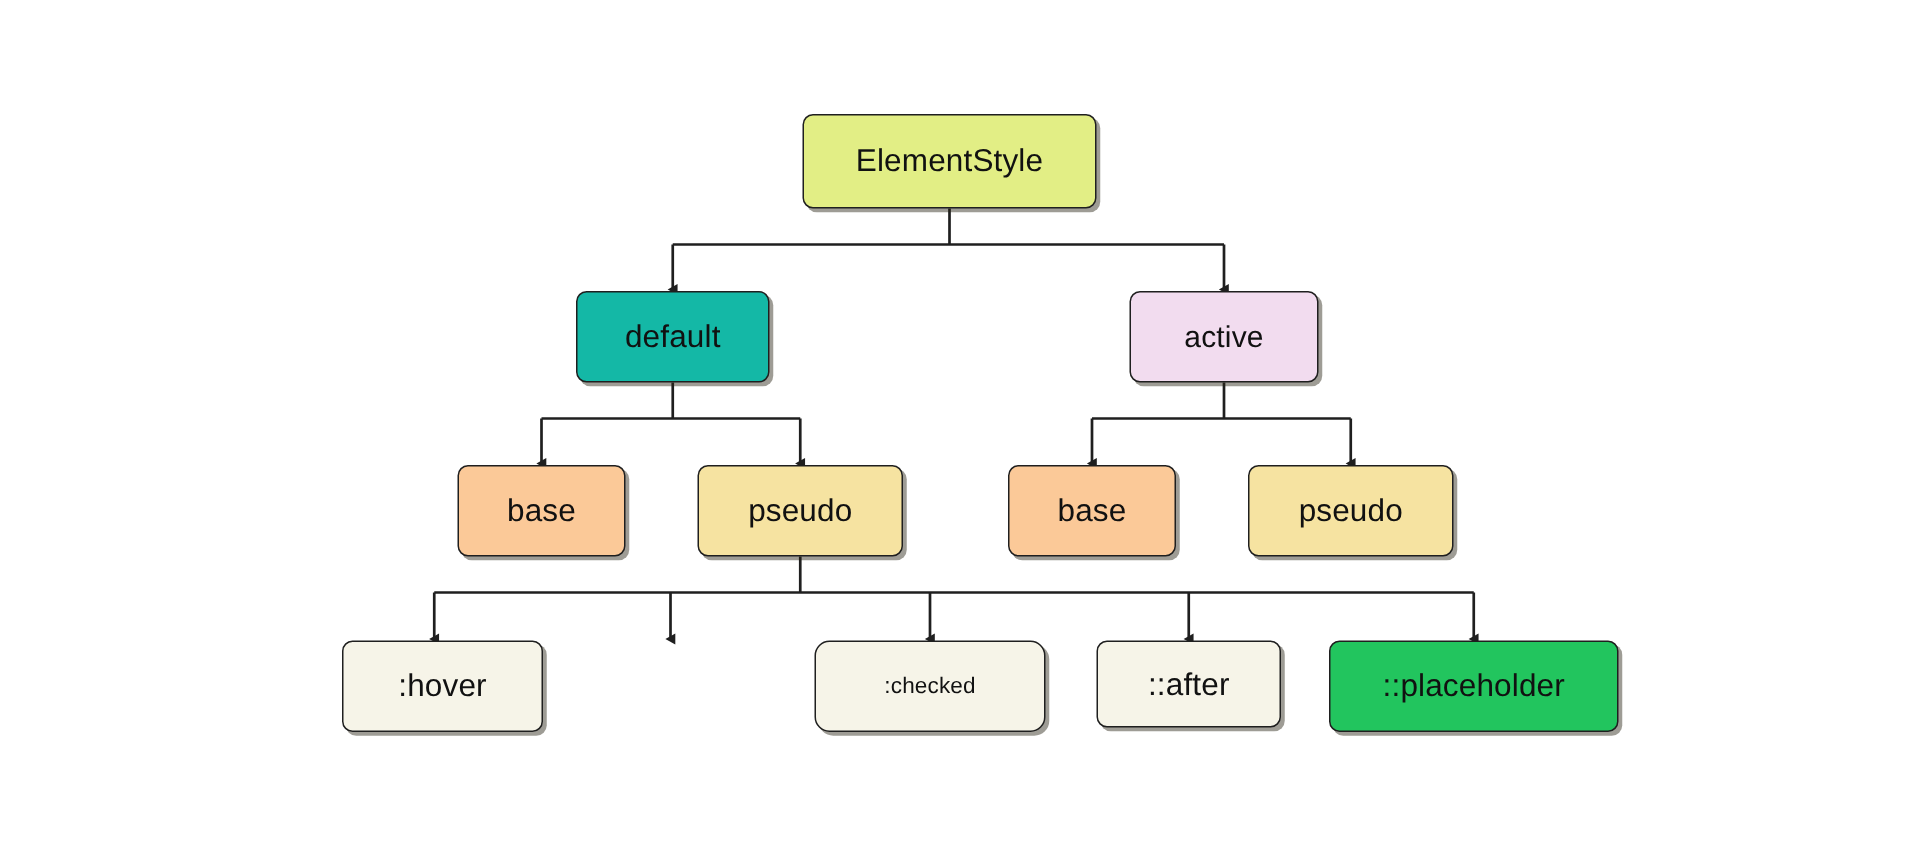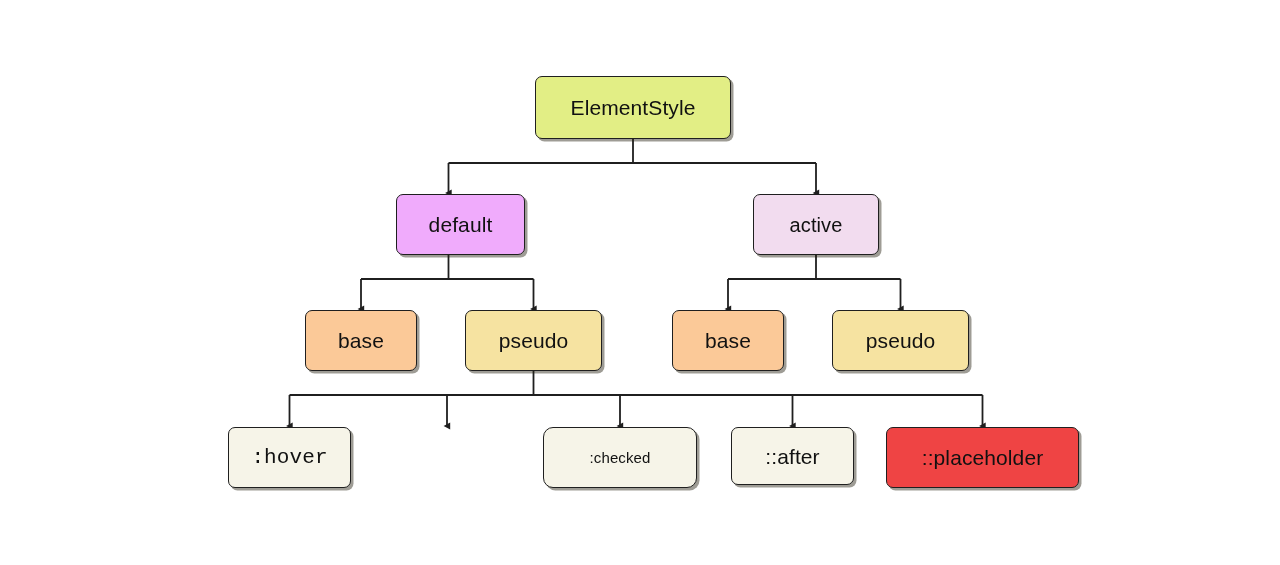--- a/index.html
+++ b/index.html
@@ -76,44 +76,44 @@
         <path d="M 447 395 L 447 426" marker-end="url(#arrowhead)"></path>
         <path d="M 620 395 L 620 426" marker-end="url(#arrowhead)"></path>
         <path d="M 792.5 395 L 792.5 426" marker-end="url(#arrowhead)"></path>
         <path d="M 982.5 395 L 982.5 426" marker-end="url(#arrowhead)"></path>
       </g>
   </svg>
 
   <div class="node" style="left: 535px; top: 76px; width: 196px; height: 63px; background: rgb(226, 238, 133); font-size: 21px; text-align: center;">
     <span class="node-label">ElementStyle</span>
   </div>
-  <div class="node" style="left: 384px; top: 194px; width: 129px; height: 61px; background: #f0abfc; font-size: 21px; margin-left: 12px;">
+  <div class="node" style="left: 384px; top: 194px; width: 129px; height: 61px; background: #14b8a6; font-size: 21px;">
     <span class="node-label">default</span>
   </div>
   <div class="node" style="left: 753px; top: 194px; width: 126px; height: 61px; background: rgb(242, 220, 239); font-size: 20px;">
     <span class="node-label">active</span>
   </div>
   <div class="node" style="left: 305px; top: 310px; width: 112px; height: 61px; background: rgb(251, 201, 152); font-size: 21px;">
     <span class="node-label">base</span>
   </div>
   <div class="node" style="left: 465px; top: 310px; width: 137px; height: 61px; background: rgb(246, 227, 161); font-size: 21px;">
     <span class="node-label">pseudo</span>
   </div>
   <div class="node" style="left: 672px; top: 310px; width: 112px; height: 61px; background: rgb(251, 201, 152); font-size: 21px;">
     <span class="node-label">base</span>
   </div>
   <div class="node" style="left: 832px; top: 310px; width: 137px; height: 61px; background: rgb(246, 227, 161); font-size: 21px;">
     <span class="node-label">pseudo</span>
   </div>
-  <div class="node" style="left: 228px; top: 427px; width: 123px; height: 61px; background: rgb(246, 244, 232); font-size: 21px; font-family: Liberation Mono, monospace;">
+  <div class="node" style="left: 228px; top: 427px; width: 134px; height: 61px; background: rgb(246, 244, 232); font-size: 21px;">
     <span class="node-label">:hover</span>
   </div>
   <div class="node" style="left: 543px; top: 427px; width: 154px; height: 61px; background: rgb(246, 244, 232); font-size: 15px; border-radius: 10px;">
     <span class="node-label">:checked</span>
   </div>
   <div class="node" style="left: 731px; top: 427px; width: 123px; height: 58px; background: rgb(246, 244, 232); font-size: 21px;">
     <span class="node-label">::after</span>
   </div>
-  <div class="node" style="left: 886px; top: 427px; width: 193px; height: 61px; background: #ef4444; font-size: 21px;">
+  <div class="node" style="left: 886px; top: 427px; width: 193px; height: 61px; background: #22c55e; font-size: 21px;">
     <span class="node-label">::placeholder</span>
   </div>
 
 </div>
 
 </body></html>

